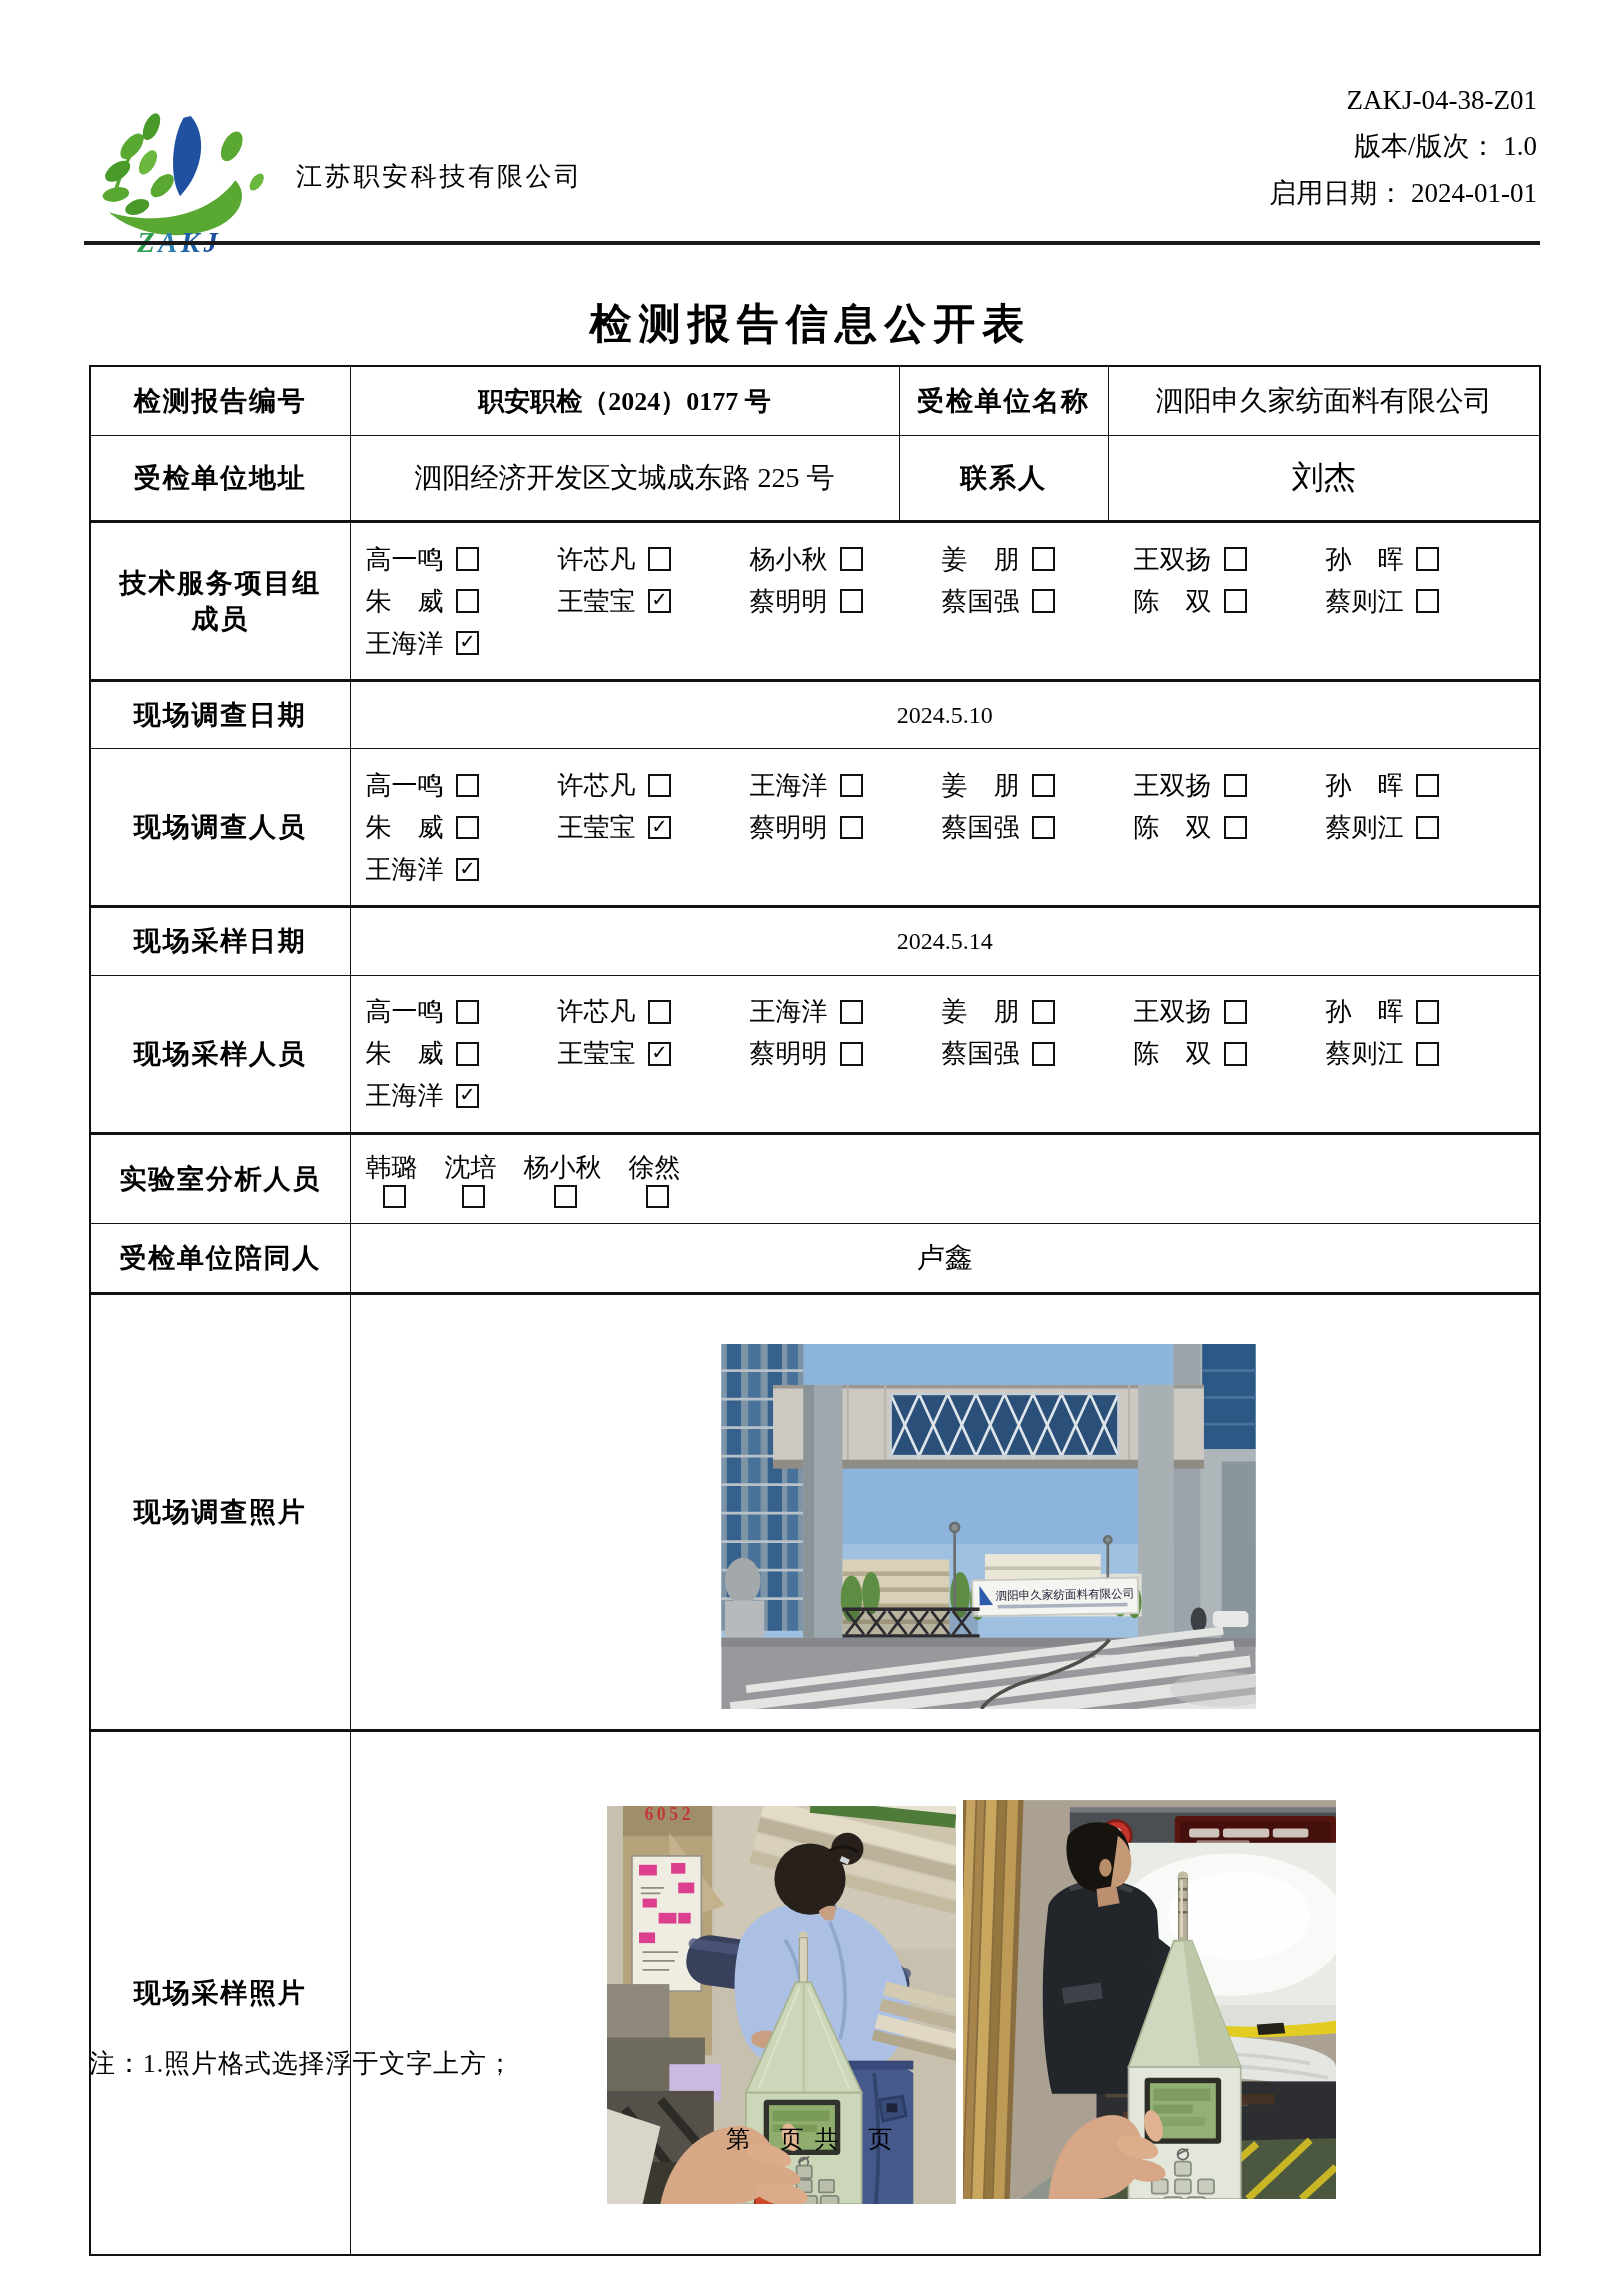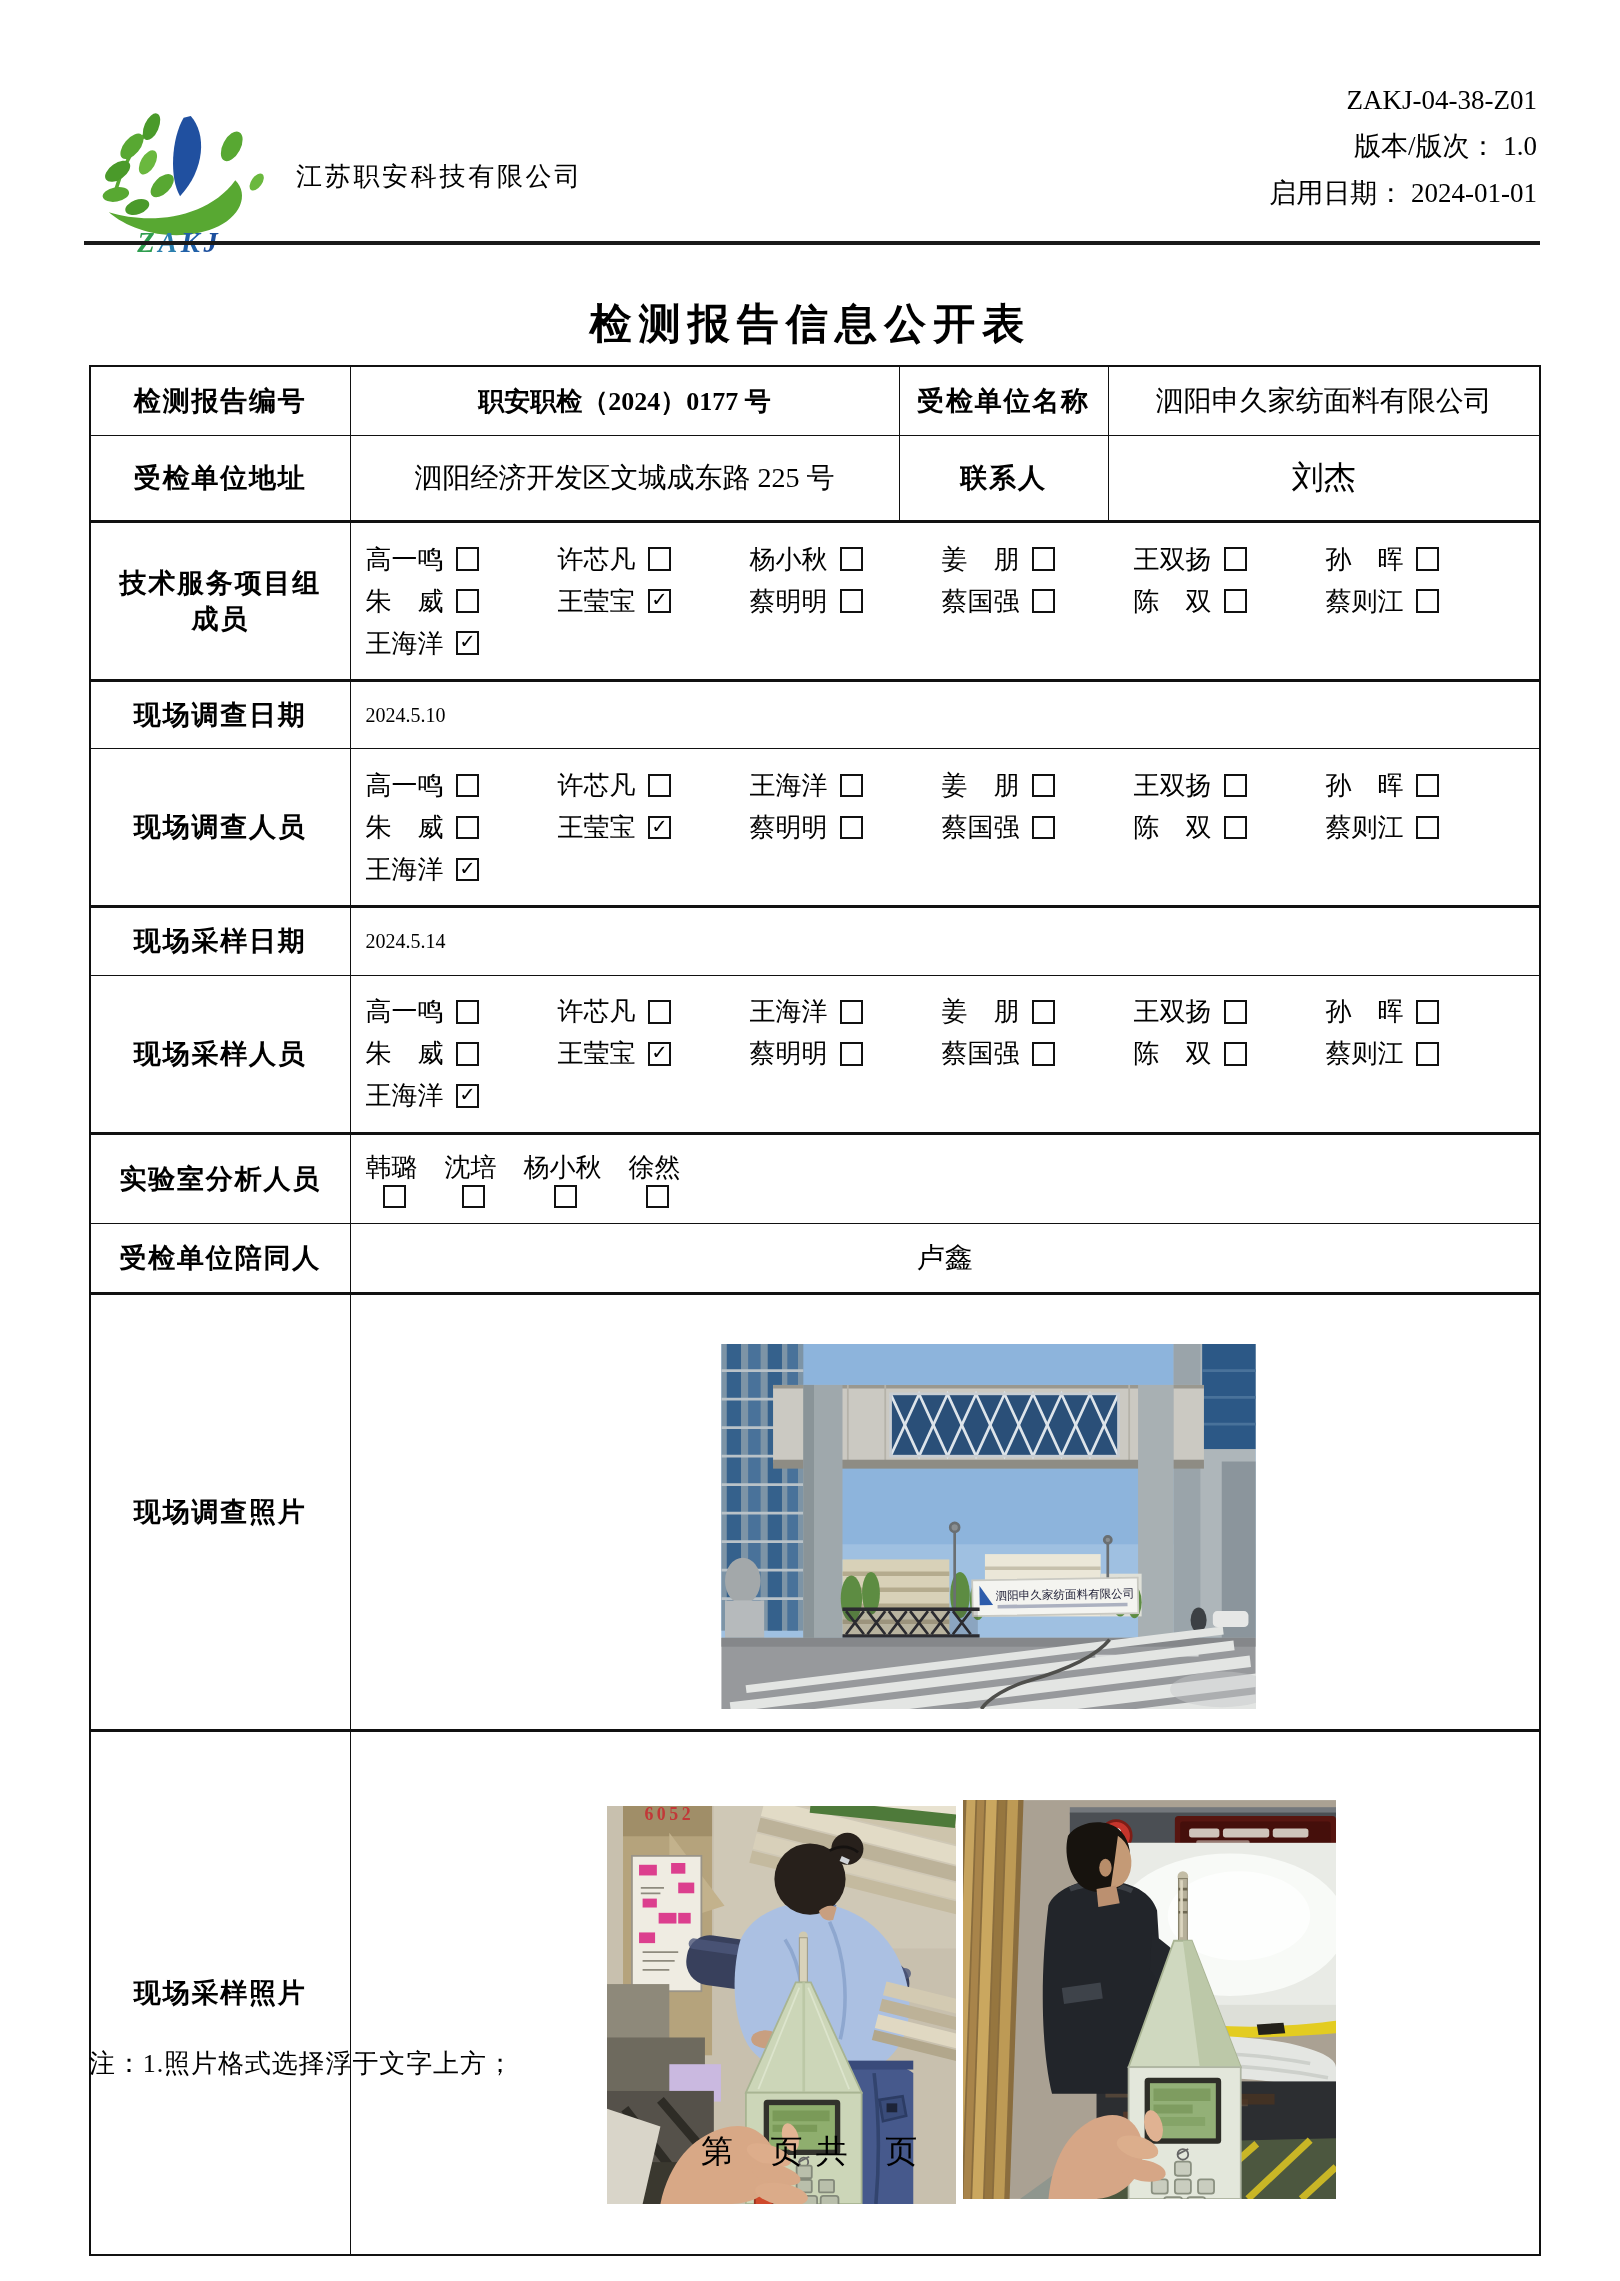--- a/index.html
+++ b/index.html
@@ -17,39 +17,39 @@
   table.main{position:absolute;left:89px;top:365px;width:1451px;border-collapse:collapse;
              table-layout:fixed;border:2.7px solid #111;}
   table.main td{border:1.8px solid #111;padding:15px;vertical-align:middle;overflow:hidden;}
   tr.thick td{border-top-width:3.6px;}
   .hr1{height:61px}.hr2{height:86px}.hr3{height:125px}.hr4{height:42px}.hr5{height:127px}
   .hr6{height:49px}.hr7{height:129px}.hr8{height:47px}.hr9{height:39px}.hr10{height:437px}.hr11{height:524px}
   .lbl{font-weight:bold;font-size:27px;text-align:center;letter-spacing:1.8px;padding:0 9px;line-height:1.35;}
   .val-b{font-weight:bold;font-size:26px;text-align:center;}
   .val-k{font-size:28px;text-align:center;}
   .val-big{font-size:32px;text-align:center;}
-  .val-date{font-size:20px;font-family:Liberation Serif, serif;}
+  .val-date{font-size:24px;text-align:center;font-family:Liberation Serif, serif;}
   .names-cell{padding:3.6px 0 1.8px 23px;font-size:26px;}
   .name-line{display:flex;align-items:center;height:42px;}
   .person{display:inline-flex;align-items:center;width:192px;}
   .person .pname{display:inline-block;min-width:84px;}
   .cbx{display:inline-block;width:19.6px;height:19.6px;border:2.7px solid #111;margin-left:6.2px;
        line-height:18px;text-align:center;font-weight:bold;font-size:19.6px;
        font-family:"DejaVu Sans",sans-serif;flex:0 0 auto;}
   .compact .name-line{height:100%;}
   .compact .person{width:auto;margin-right:27px;flex-direction:column;}
   .compact .person .pname{min-width:0;}
   .photo-cell{vertical-align:top;}
   .photo-wrap-survey{padding:28px 0 0 355px;}
   .photo-wrap-sampling{padding:18px 0 0 241px;display:flex;gap:7.1px;align-items:flex-start;}
   .photo-frame{display:block;}
   .shift-down{margin-top:6.2px;}
   
   .note{position:absolute;left:89px;top:2046px;font-size:26px;letter-spacing:0.9px;}
-  .page-footer{position:absolute;top:2123px;left:0;width:100%;text-align:center;font-size:32px;letter-spacing:2.7px;margin-top:7px;}
+  .page-footer{position:absolute;top:2123px;left:0;width:100%;text-align:center;font-size:24px;letter-spacing:2.7px;}
 </style>
 </head>
 <body>
 
 <div class="page">
 
   <div class="logo">
     <svg width="205" height="150" viewBox="0 0 230 168">
 
       <g>

